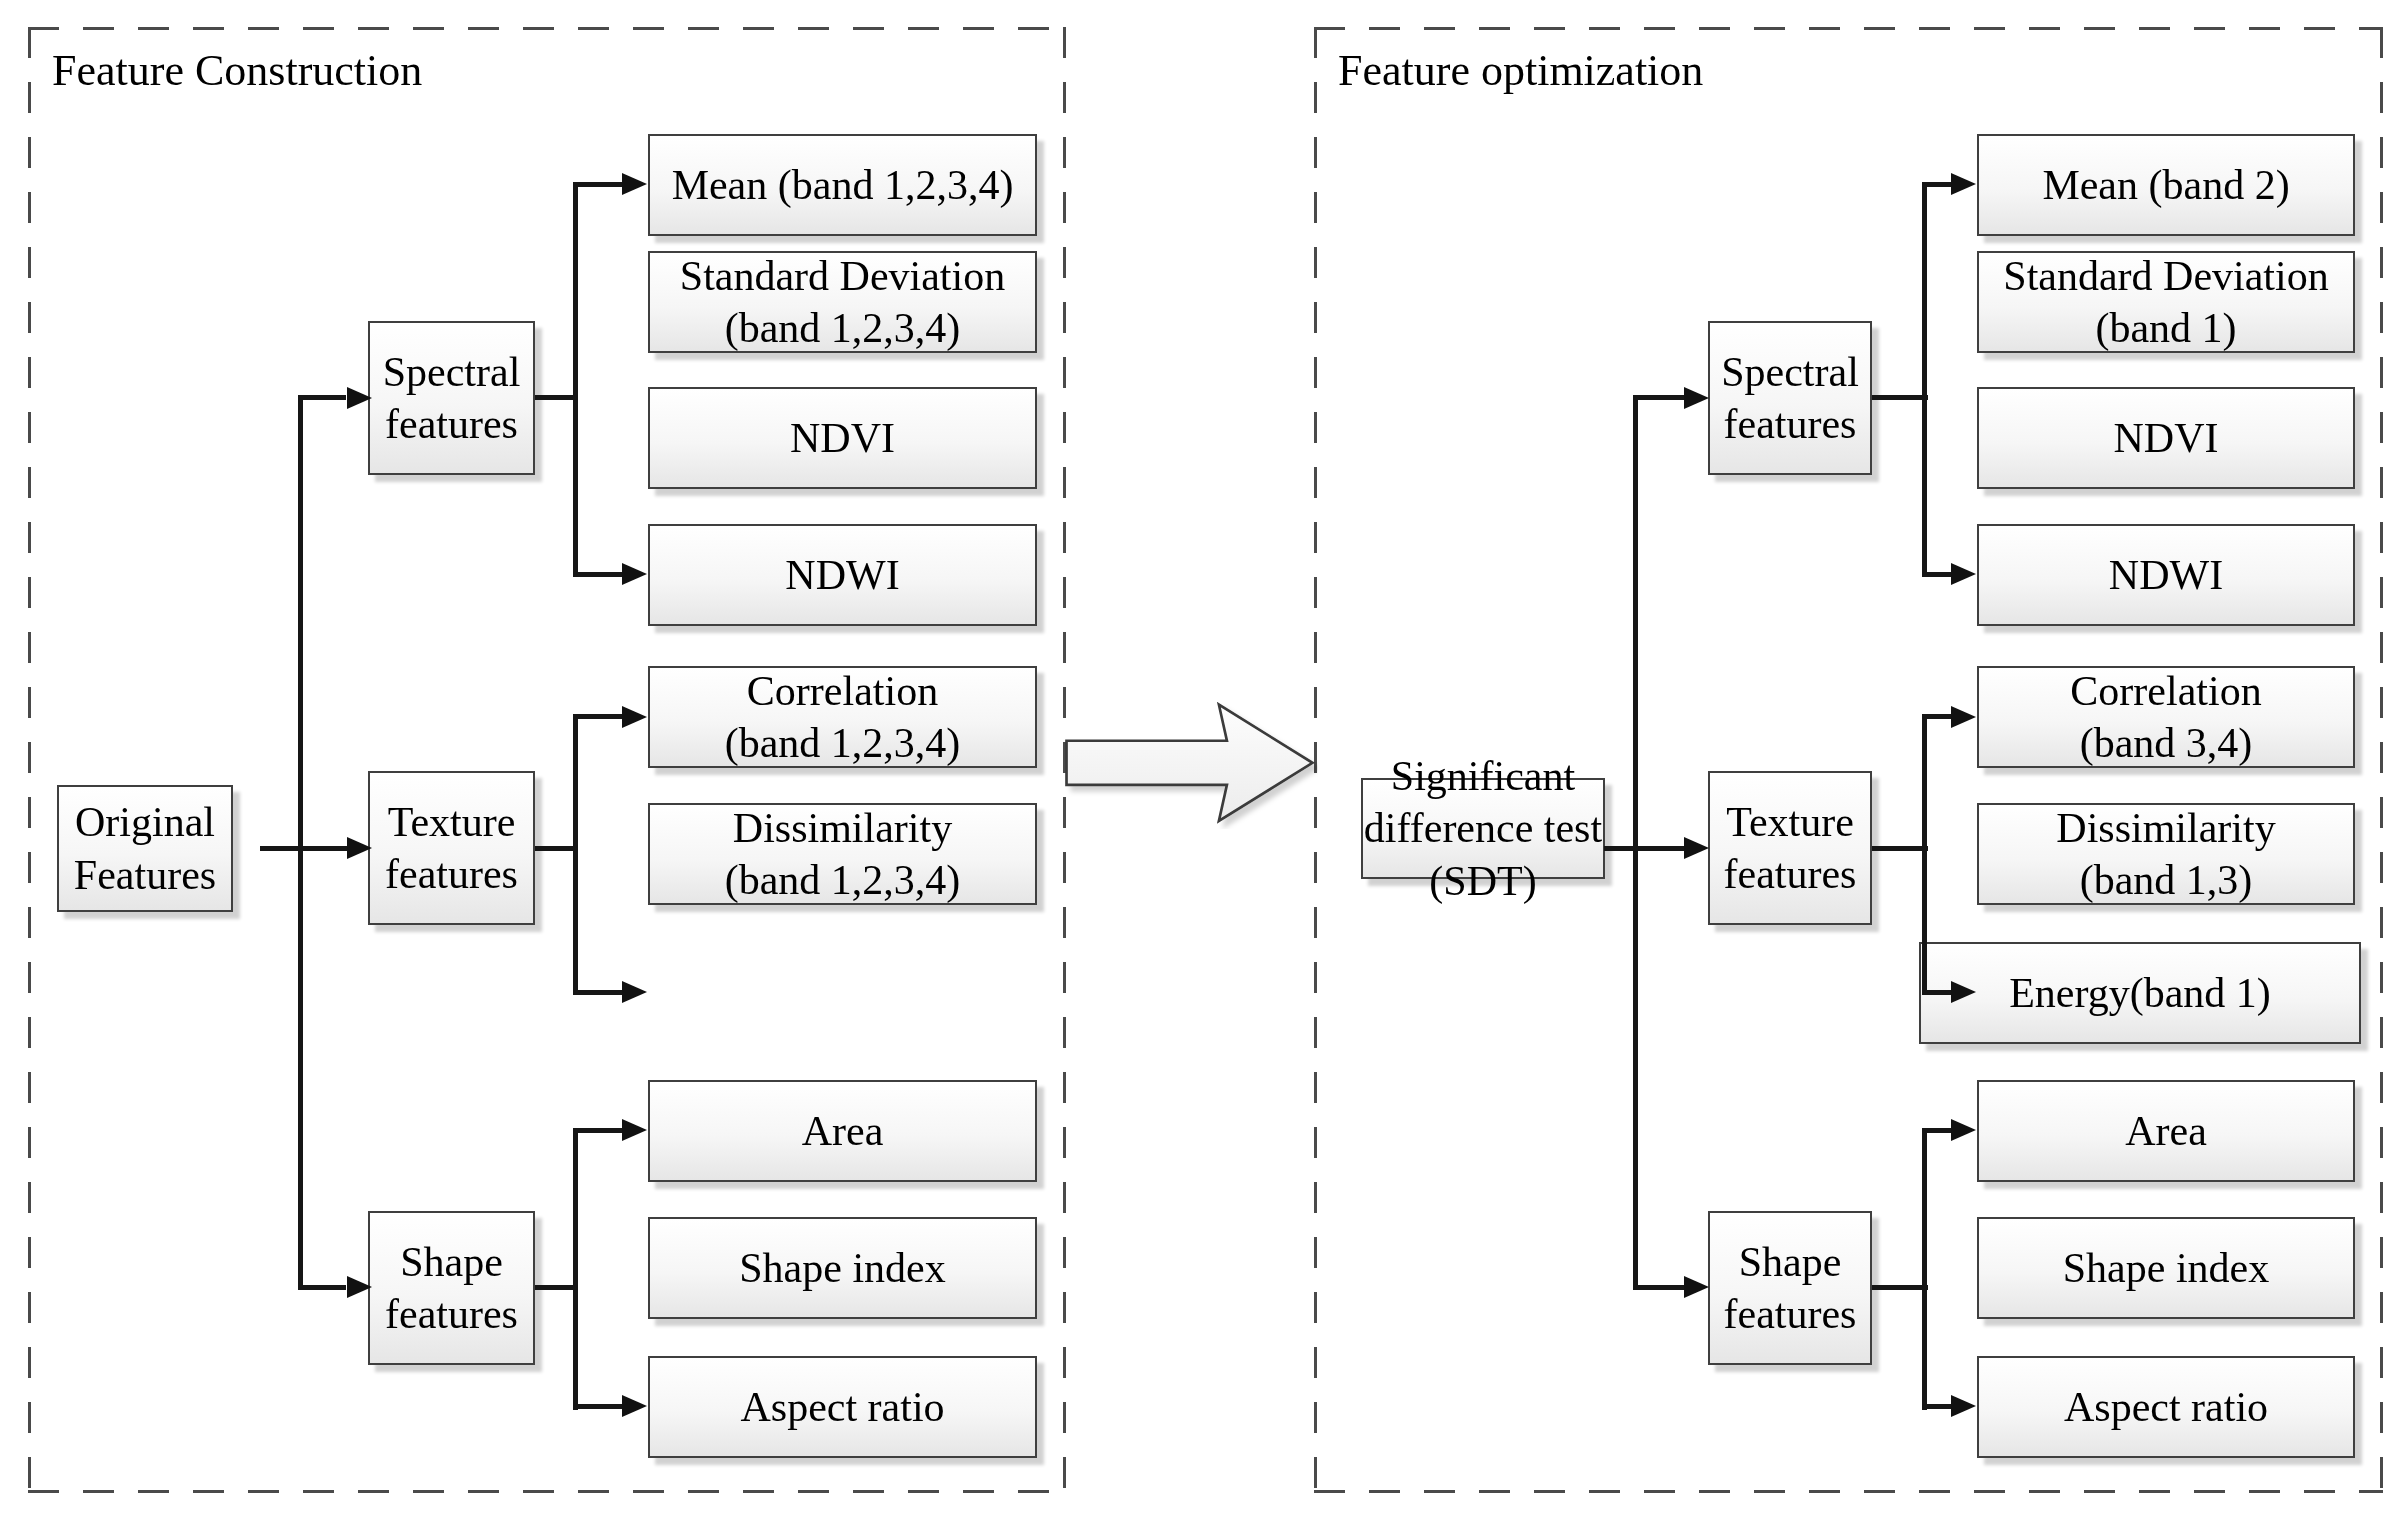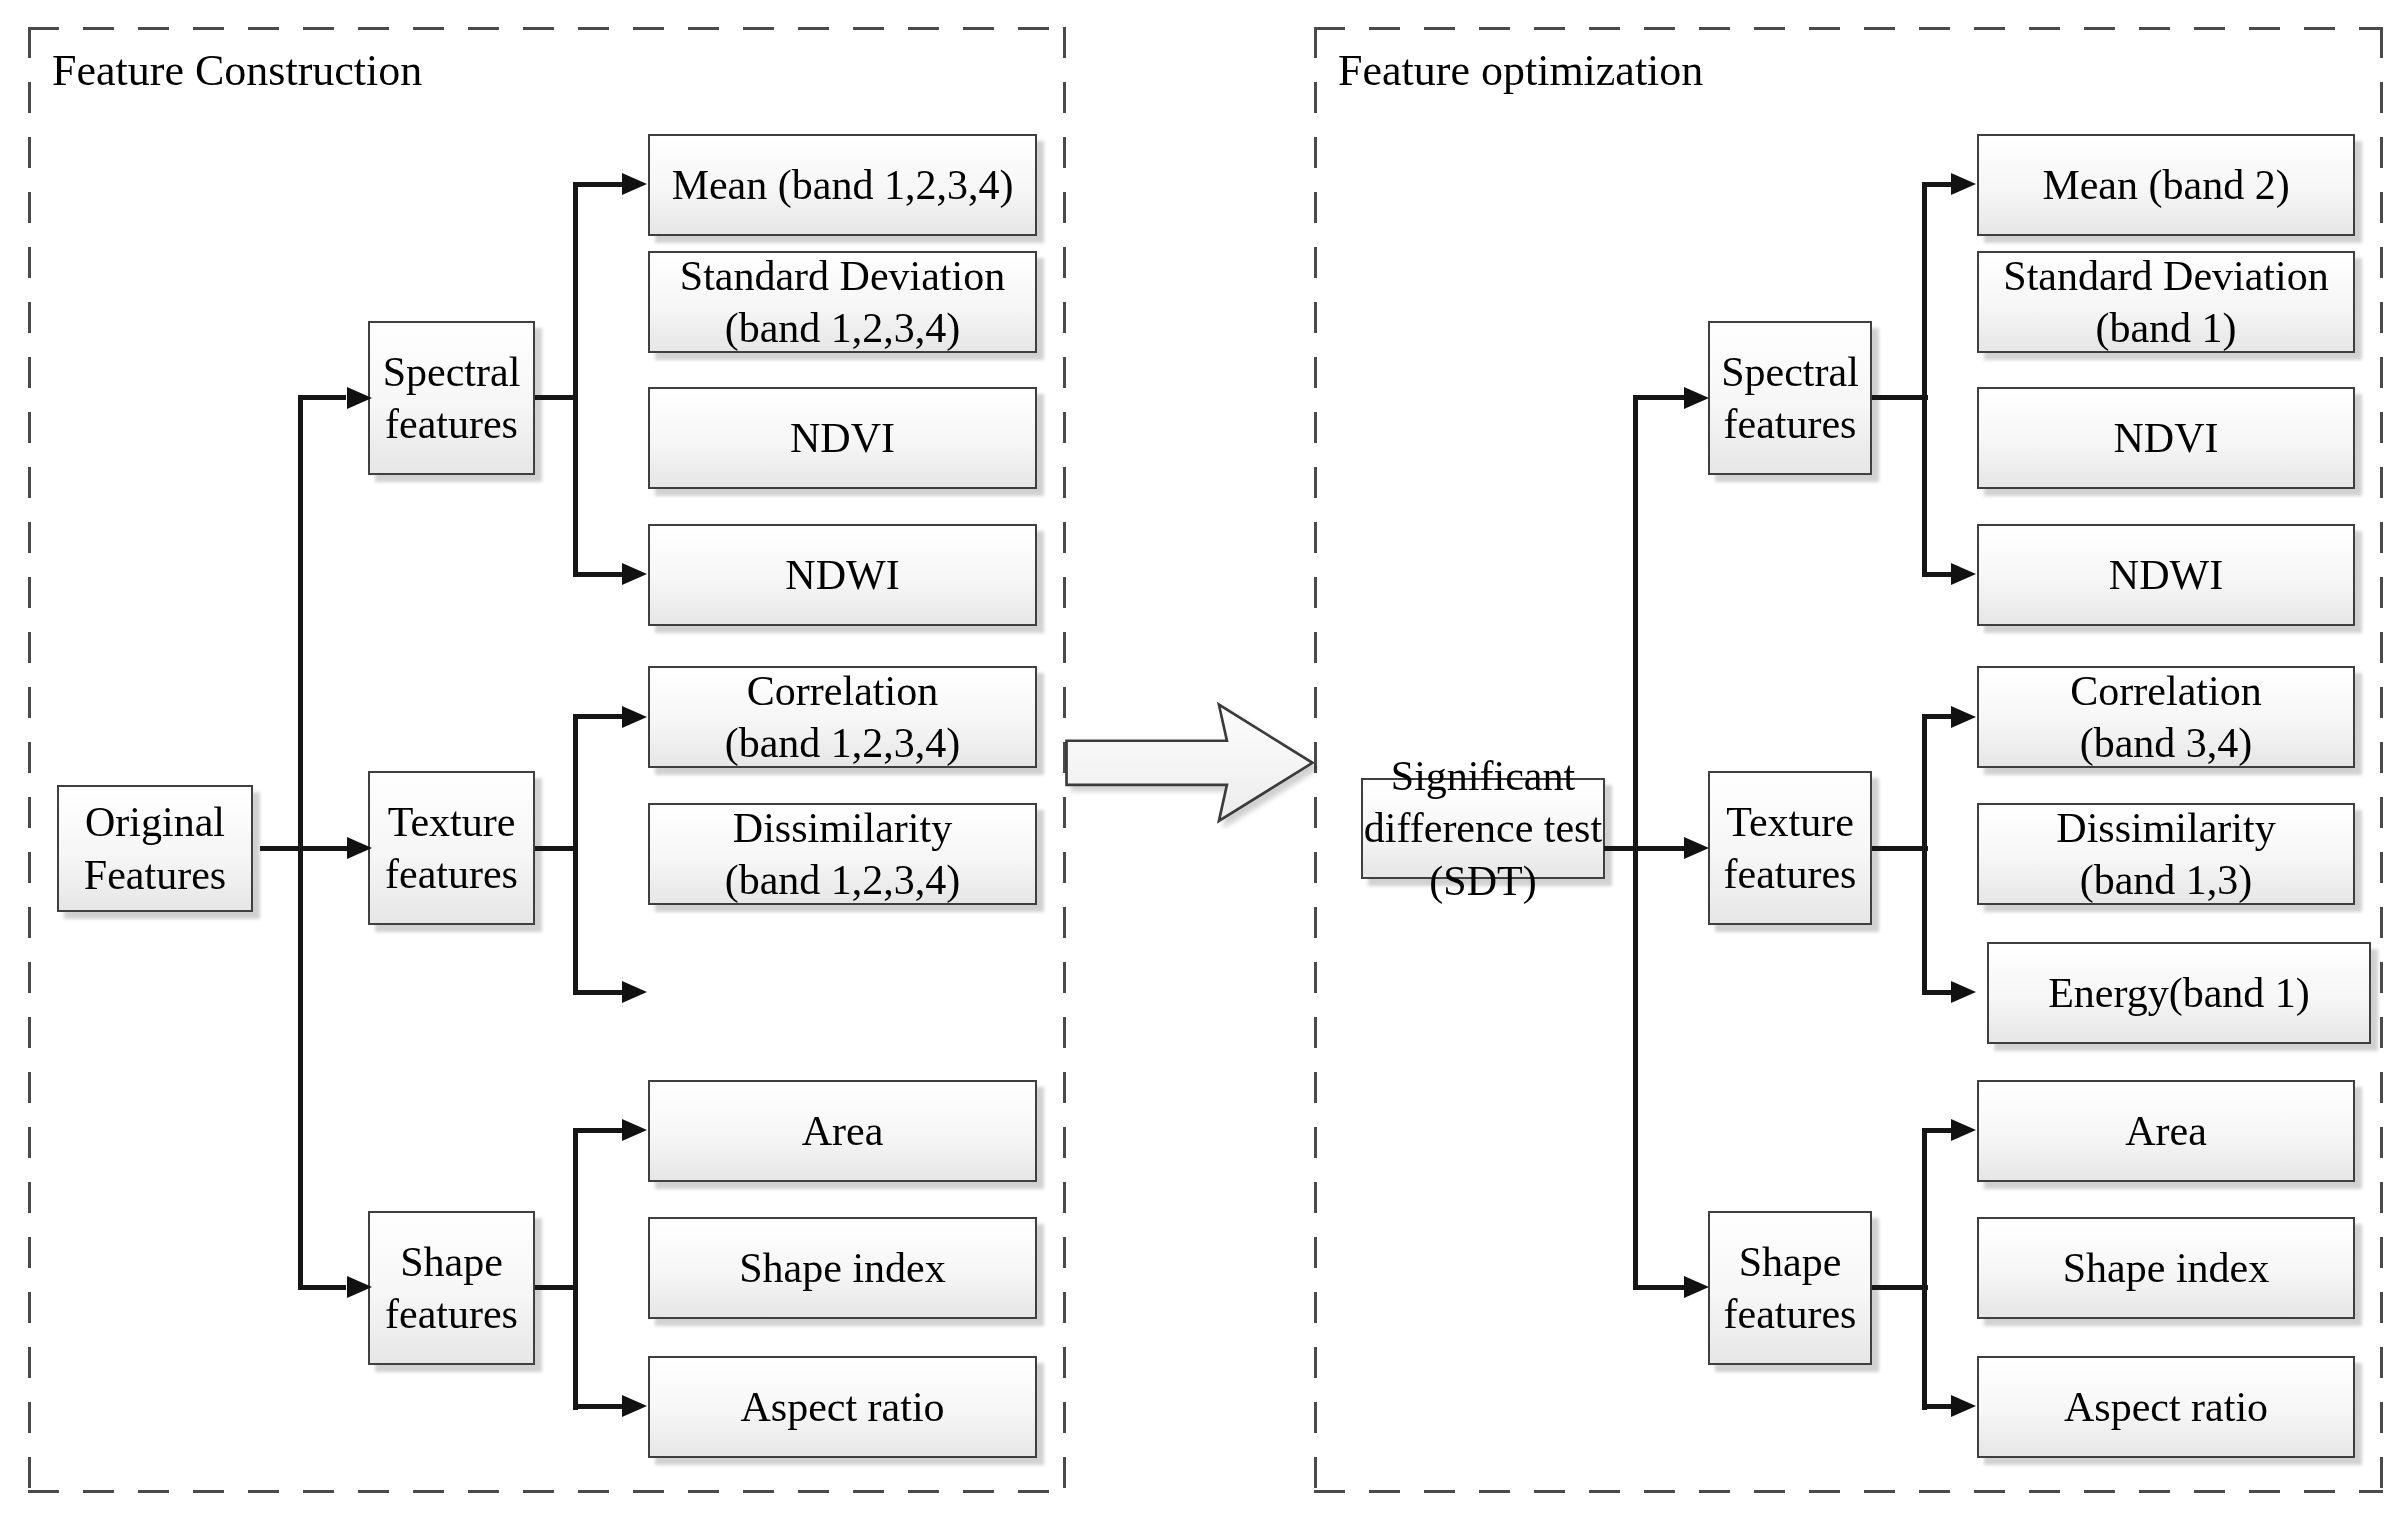--- a/index.html
+++ b/index.html
@@ -39,21 +39,21 @@
 <body>
 
 <div class="stage">
 
   <section class="panel" id="panelL"></section>
   <section class="panel" id="panelR"></section>
 
   <h1 class="title" style="left:1338px;top:45px;">Feature optimization</h1>
   <h1 class="title" style="left:52px;top:45px;">Feature Construction</h1>
 
-  <div class="box" style="left:57px;top:785px;width:196px;height:127px;">
+  <div class="box" style="left:57px;top:785px;width:176px;height:127px;">
     <span class="label">Original
 Features</span>
   </div>
 
   <div class="box" style="left:368px;top:321px;width:167px;height:154px;">
     <span class="label">Spectral
 features</span>
   </div>
   <div class="box" style="left:368px;top:771px;width:167px;height:154px;">
     <span class="label">Texture
@@ -128,21 +128,21 @@
     <span class="label">NDWI</span>
   </div>
   <div class="box" style="left:1977px;top:666px;width:378px;height:102px;">
     <span class="label">Correlation
 (band 3,4)</span>
   </div>
   <div class="box" style="left:1977px;top:803px;width:378px;height:102px;">
     <span class="label">Dissimilarity
 (band 1,3)</span>
   </div>
-  <div class="box" style="left:1987px;top:942px;width:384px;height:102px;">
+  <div class="box" style="left:1919px;top:942px;width:442px;height:102px;">
     <span class="label">Energy(band 1)</span>
   </div>
   <div class="box" style="left:1977px;top:1080px;width:378px;height:102px;">
     <span class="label">Area</span>
   </div>
   <div class="box" style="left:1977px;top:1217px;width:378px;height:102px;">
     <span class="label">Shape index</span>
   </div>
   <div class="box" style="left:1977px;top:1356px;width:378px;height:102px;">
     <span class="label">Aspect ratio</span>

